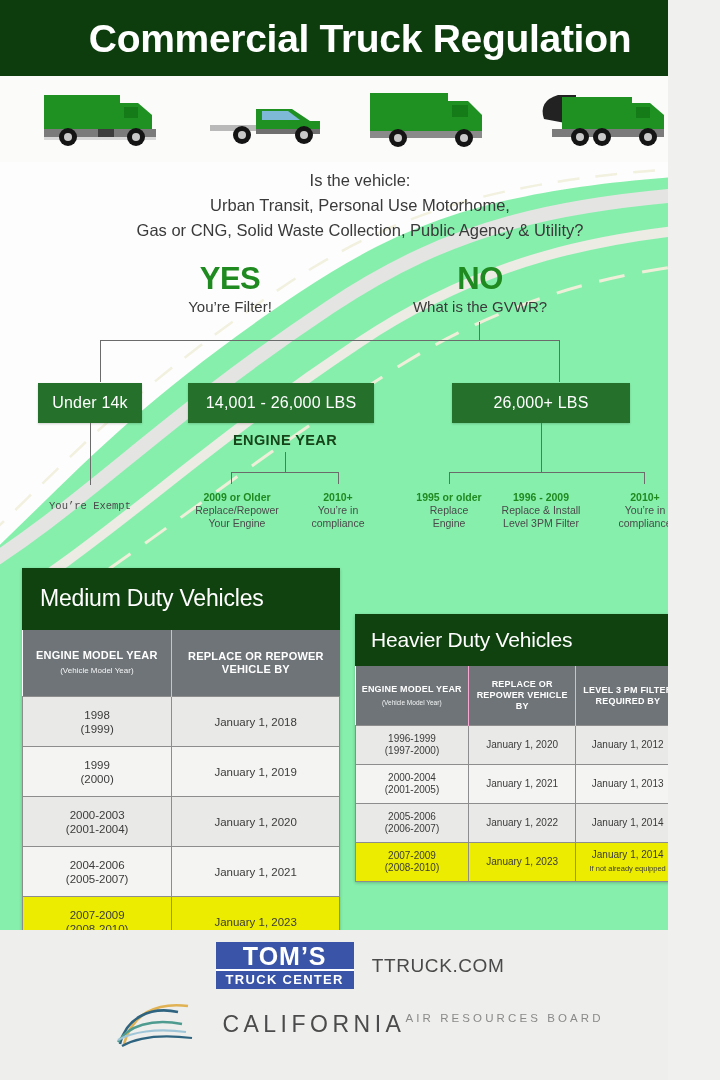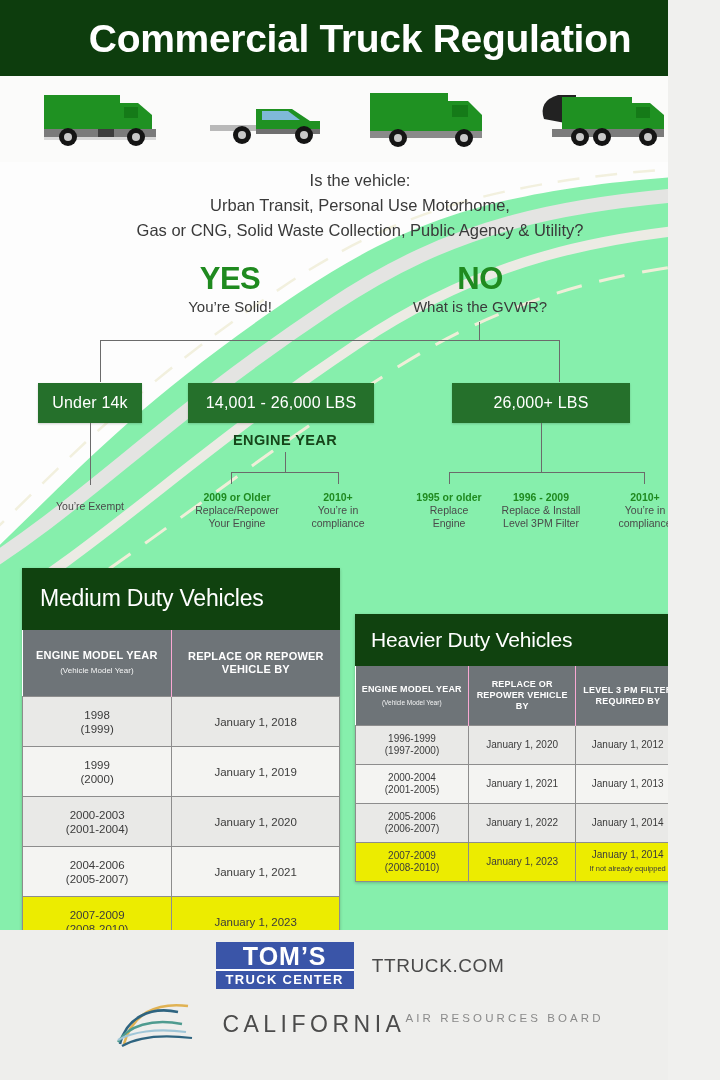--- a/index.html
+++ b/index.html
@@ -73,21 +73,21 @@
   .engine-year{
     position:absolute;left:192px;top:432px;width:186px;text-align:center;
     font-size:14.5px;font-weight:bold;color:#16451a;letter-spacing:0.4px;
   }
 
   
   .leaf{position:absolute;text-align:center;}
   .leaf .t{font-size:10.5px;font-weight:bold;color:#1f8a1f;line-height:14px;}
   .leaf .d{font-size:10.5px;color:#4a4a4a;line-height:13px;}
   .exempt-leaf{position:absolute;left:38px;top:500px;width:104px;text-align:center;
-    font-size:10.5px;color:#4a4a4a;}
+    font-size:10.5px;color:#4a4a4a;font-family:Liberation Mono, monospace;}
 
   
   .tbl{position:absolute;box-shadow:0 1px 3px rgba(0,0,0,.22);background:#fff;}
   .tbl-title{
     background:#10420f;color:#fff;font-size:23px;font-weight:normal;
     padding:10px 0 11px 18px;box-sizing:border-box;letter-spacing:-0.2px;
   }
   .tbl table{border-collapse:collapse;width:100%;table-layout:fixed;}
   .tbl th{
     background:#6e7478;color:#ffffff;font-weight:bold;
@@ -214,21 +214,21 @@
 
   <div class="question">
     <div>Is the vehicle:</div>
     <div>Urban Transit, Personal Use Motorhome,</div>
     <div>Gas or CNG, Solid Waste Collection, Public Agency &amp; Utility?</div>
   </div>
 
   <div class="yes-no">
     <div class="branch" id="yes-branch">
       <div class="big">YES</div>
-      <div class="sub">You’re Solid!</div>
+      <div class="sub">You’re Filter!</div>
     </div>
     <div class="branch" id="no-branch">
       <div class="big">NO</div>
       <div class="sub">What is the GVWR?</div>
     </div>
   </div>
 
   <div class="conn vline" style="left:479px;top:322px;height:18px;"></div>
   <div class="conn hline" style="left:100px;top:340px;width:460px;"></div>
   <div class="conn vline" style="left:100px;top:340px;height:42px;"></div>

